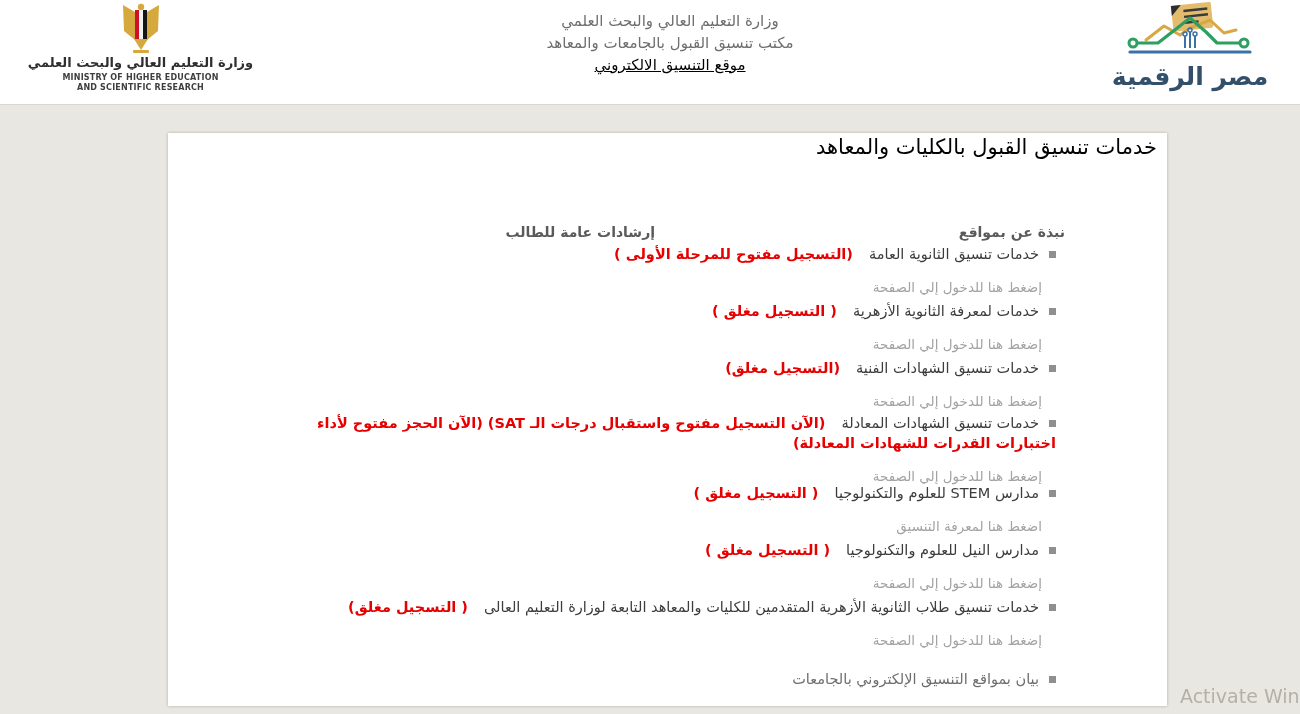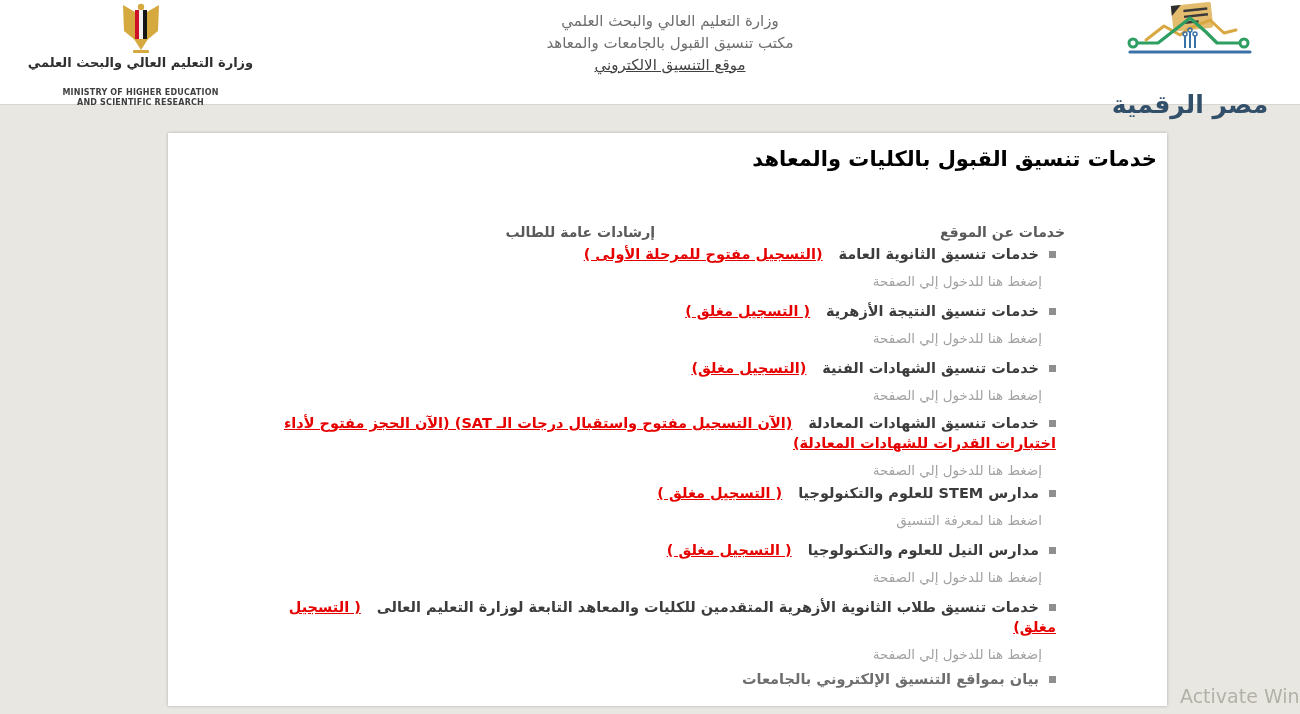--- a/index.html
+++ b/index.html
@@ -19,70 +19,70 @@
     position:absolute; left:58px; top:2px; width:165px; text-align:center;
   }
   .ministry-logo .emblem { height:52px; display:flex; justify-content:center; }
   .ministry-logo .callig {
     display:flex; justify-content:center; margin-top:1px;
   }
   .ministry-logo .callig span {
     white-space:nowrap; font-weight:bold; font-size:13px; color:#2f2f2f;
   }
   .ministry-logo .en {
-    margin-top:18px; font-size:8px; font-weight:bold; color:#3f3f3f;
+    margin-top:3px; font-size:8px; font-weight:bold; color:#3f3f3f;
     line-height:9.5px; letter-spacing:0.2px;
   }
   .header-center {
     position:absolute; left:480px; top:10px; width:380px;
     text-align:center; direction:rtl;
     color:#6e6e6e; font-size:15px; line-height:22px;
   }
   .header-center .site-link {
-    text-decoration:underline; color:#404040; cursor:pointer; display:inline-block;
+    text-decoration:underline; color:#000000; cursor:pointer; display:inline-block;
   }
   .digital-egypt {
     position:absolute; left:1120px; top:2px; width:140px; text-align:center;
   }
   .digital-egypt .graphic { height:62px; display:flex; justify-content:center; }
   .digital-egypt .label-wrap { display:flex; justify-content:center; margin-top:-2px; }
   .digital-egypt .label-wrap span {
-    white-space:nowrap; font-weight:bold; font-size:25px; color:#33506b; direction:rtl;margin-top:28px;
+    white-space:nowrap; font-weight:bold; font-size:25px; color:#33506b; direction:rtl;
   }
 
   
   #content-card {
     position:absolute; left:168px; top:133px; width:999px; height:573px;
     background:#ffffff; direction:rtl;
     box-shadow:0 0 3px rgba(0,0,0,0.25);
   }
   .page-title {
     position:absolute; top:1px; right:6px;
-    font-size:21px; font-weight:bold; color:#000000; white-space:nowrap;
-    background:#ffffff; padding:13px 4px;
+    font-size:21px; font-weight:normal; color:#000000; white-space:nowrap;
+    background:#ffffff; padding:1px 4px;
   }
   .top-link {
     position:absolute; top:63px;
     font-size:14px; font-weight:bold; color:#5a5a5a; cursor:pointer; white-space:nowrap;margin-top:28px;
   }
   #about-site-link { right:102px; }
   #student-guidelines-link { right:512px; }
 
   .svc {
     position:absolute; right:111px; width:785px; text-align:right;
     line-height:19px;
   }
   .bullet {
     display:inline-block; width:7px; height:7px; background:#8f8f8f;
     margin-left:10px; vertical-align:1px;
   }
-  .svc-title { font-size:14.5px; font-weight:bold; color:#3c3c3c; margin-left:16px; }
-  .svc-status { font-size:14.5px; font-weight:bold; color:#e60000;text-decoration:underline; }
+  .svc-title { font-size:14.5px; font-weight:normal; color:#3c3c3c; margin-left:16px; }
+  .svc-status { font-size:14.5px; font-weight:bold; color:#e60000; }
   .svc-link {
-    margin-top:8px; padding-right:14px;
+    margin-top:14px; padding-right:14px;
     font-size:13.5px; color:#a3a3a3; cursor:pointer;
   }
   .svc.muted .svc-title { color:#6e6e6e; cursor:pointer;text-align:right; }
 
   
   #activate-watermark {
     position:absolute; left:1180px; top:685px; white-space:nowrap;
     font-size:19px; color:#b3b1a7;
   }
 </style>
@@ -154,33 +154,33 @@
       <div class="label-wrap">
         <span>مصر الرقمية</span>
       </div>
     </div>
   </div>
 
   <div id="content-card">
 
     <div class="page-title">خدمات تنسيق القبول بالكليات والمعاهد</div>
 
-    <div class="top-link" id="about-site-link">خدمات عن الموقع</div>
+    <div class="top-link" id="about-site-link">نبذة عن بمواقع</div>
     <div class="top-link" id="student-guidelines-link">إرشادات عامة للطالب</div>
 
     <div class="svc" style="top:111px">
       <div class="svc-head">
         <span class="bullet"></span><span class="svc-title">خدمات تنسيق الثانوية العامة</span><span class="svc-status">(التسجيل مفتوح للمرحلة الأولى )</span>
       </div>
       <div class="svc-link">إضغط هنا للدخول إلي الصفحة</div>
     </div>
 
     <div class="svc" style="top:168px">
       <div class="svc-head">
-        <span class="bullet"></span><span class="svc-title">خدمات تنسيق النتيجة الأزهرية</span><span class="svc-status">( التسجيل مغلق )</span>
+        <span class="bullet"></span><span class="svc-title">خدمات لمعرفة الثانوية الأزهرية</span><span class="svc-status">( التسجيل مغلق )</span>
       </div>
       <div class="svc-link">إضغط هنا للدخول إلي الصفحة</div>
     </div>
 
     <div class="svc" style="top:225px">
       <div class="svc-head">
         <span class="bullet"></span><span class="svc-title">خدمات تنسيق الشهادات الفنية</span><span class="svc-status">(التسجيل مغلق)</span>
       </div>
       <div class="svc-link">إضغط هنا للدخول إلي الصفحة</div>
     </div>

